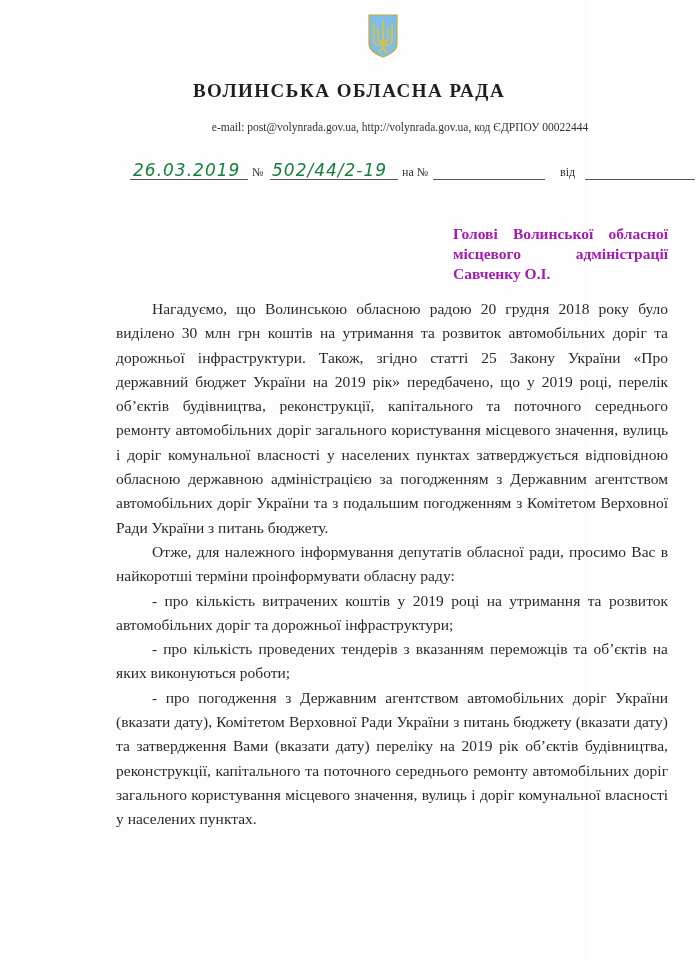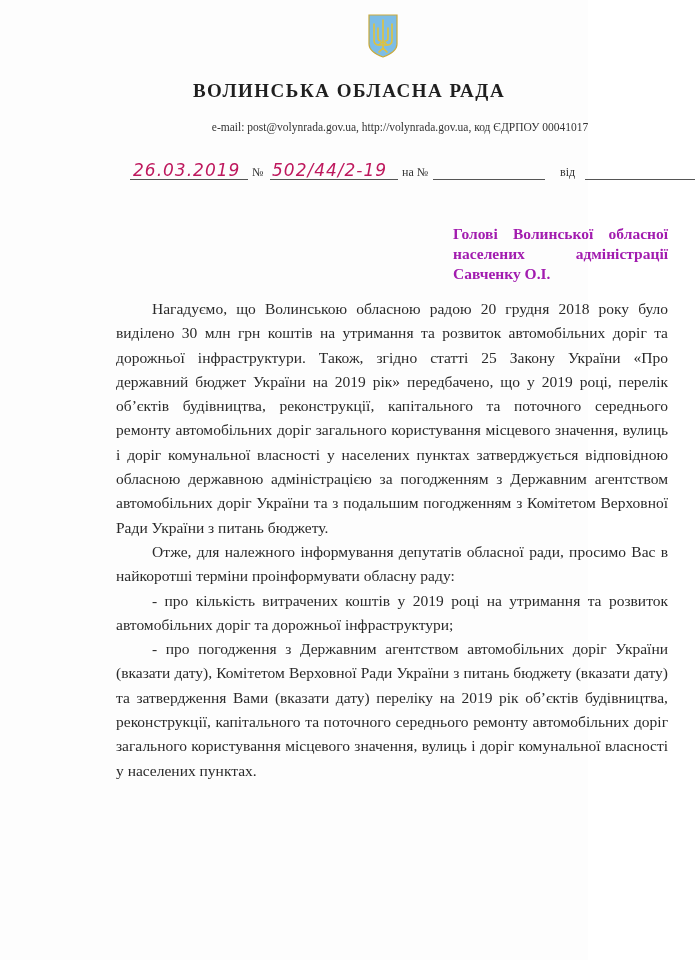--- a/index.html
+++ b/index.html
@@ -16,21 +16,21 @@
   }
   .contact {
     position: absolute; left: 120px; width: 560px; text-align: center;
     font-size: 11.5px; color: #333;
   }
   .contact.l1 { top: 105px; }
   .contact.l2 { top: 121px; }
   .regline { position: absolute; top: 160px; left: 130px; width: 560px; height: 26px; font-size: 12px; }
   .hand {
     position: absolute; bottom: 6px; font-family: "DejaVu Sans", sans-serif;
-    font-style: italic; font-size: 17px; color: #be185d; letter-spacing: 1px;
+    font-style: italic; font-size: 17px; color: #15803d; letter-spacing: 1px;
   }
   .uline { position: absolute; bottom: 6px; border-bottom: 1px solid #555; height: 0; }
   .reglabel { position: absolute; bottom: 6px; font-size: 12px; color: #333; }
   .addressee {
     position: absolute; left: 453px; top: 224px; width: 215px;
     font-family: "Liberation Serif", serif; font-weight: bold; font-size: 15.5px;
     line-height: 20px; color: #a21caf; text-align: justify;
   }
   .addressee .just { text-align: justify; text-align-last: justify; }
   .body {
@@ -51,42 +51,43 @@
       <path d="M15 6 V34"></path>
       <path d="M15 34 L11 38 M15 34 L19 38"></path>
       <path d="M6 10 V26 Q6 31 11 31 H19 Q24 31 24 26 V10"></path>
       <path d="M10 14 V24 Q10 27 13 27"></path>
       <path d="M20 14 V24 Q20 27 17 27"></path>
       <path d="M11 31 Q15 25 19 31"></path>
     </g>
   </svg>
 
   <div class="org-title">ВОЛИНСЬКА ОБЛАСНА РАДА</div>
-  <div class="contact l2">e-mail: post@volynrada.gov.ua, http://volynrada.gov.ua, код ЄДРПОУ 00041017</div>
+  <div class="contact l2">e-mail: post@volynrada.gov.ua, http://volynrada.gov.ua, код ЄДРПОУ 00022444</div>
 
   <div class="regline">
     <div class="uline" style="left:0;width:118px;"></div>
     <span class="hand" style="left:3px;">26.03.2019</span>
     <span class="reglabel" style="left:122px;">№</span>
     <div class="uline" style="left:140px;width:128px;"></div>
     <span class="hand" style="left:142px;">502/44/2-19</span>
     <span class="reglabel" style="left:272px;">на №</span>
     <div class="uline" style="left:303px;width:112px;"></div>
     <span class="reglabel" style="left:430px;text-align:right;">від</span>
     <div class="uline" style="left:455px;width:110px;"></div>
   </div>
 
   <div class="addressee">
     <div class="just">Голові Волинської обласної</div>
     <div style="display:flex;justify-content:space-between;">
-      <span>населених</span>
+      <span>місцевого</span>
       <span>адміністрації</span>
     </div>
     <div>Савченку О.І.</div>
   </div>
 
   <div class="body">
     <p>Нагадуємо, що Волинською обласною радою 20 грудня 2018 року було виділено 30 млн грн коштів на утримання та розвиток автомобільних доріг та дорожньої інфраструктури. Також, згідно статті 25 Закону України «Про державний бюджет України на 2019 рік» передбачено, що у 2019 році, перелік об’єктів будівництва, реконструкції, капітального та поточного середнього ремонту автомобільних доріг загального користування місцевого значення, вулиць і доріг комунальної власності у населених пунктах затверджується відповідною обласною державною адміністрацією за погодженням з Державним агентством автомобільних доріг України та з подальшим погодженням з Комітетом Верховної Ради України з питань бюджету.</p>
     <p>Отже, для належного інформування депутатів обласної ради, просимо Вас в найкоротші терміни проінформувати обласну раду:</p>
     <p>- про кількість витрачених коштів у 2019 році на утримання та розвиток автомобільних доріг та дорожньої інфраструктури;</p>
+    <p>- про кількість проведених тендерів з вказанням переможців та об’єктів на яких виконуються роботи;</p>
     <p class="last">- про погодження з Державним агентством автомобільних доріг України (вказати дату), Комітетом Верховної Ради України з питань бюджету (вказати дату) та затвердження Вами (вказати дату) переліку на 2019 рік об’єктів будівництва, реконструкції, капітального та поточного середнього ремонту автомобільних доріг загального користування місцевого значення, вулиць і доріг комунальної власності у населених пунктах.</p>
   </div>
 </div>
 
 </body></html>

